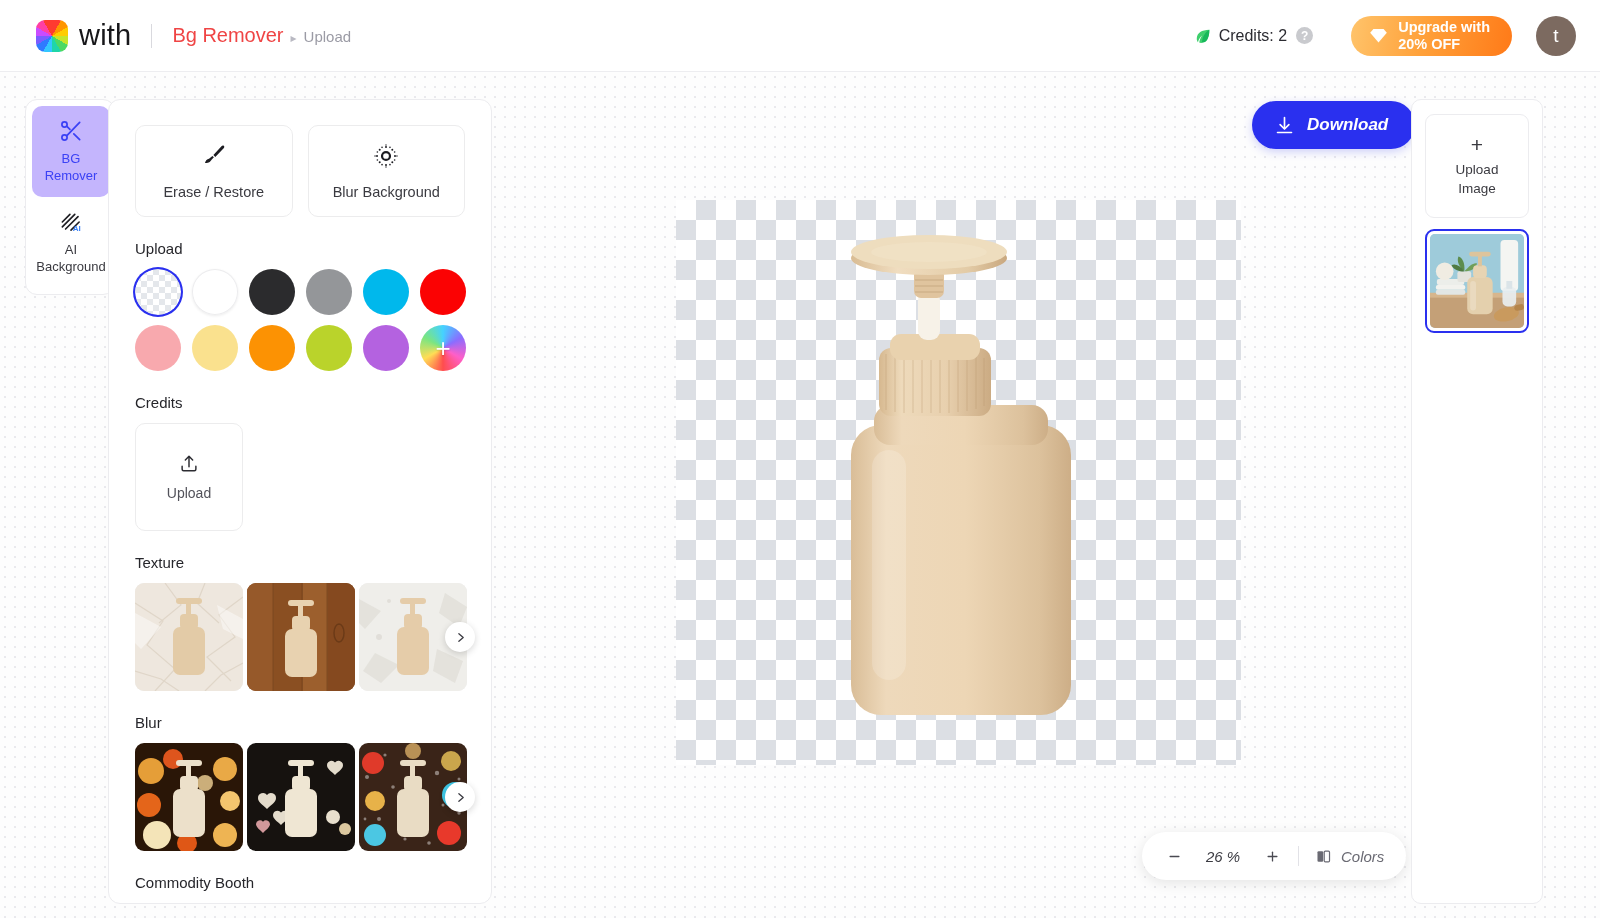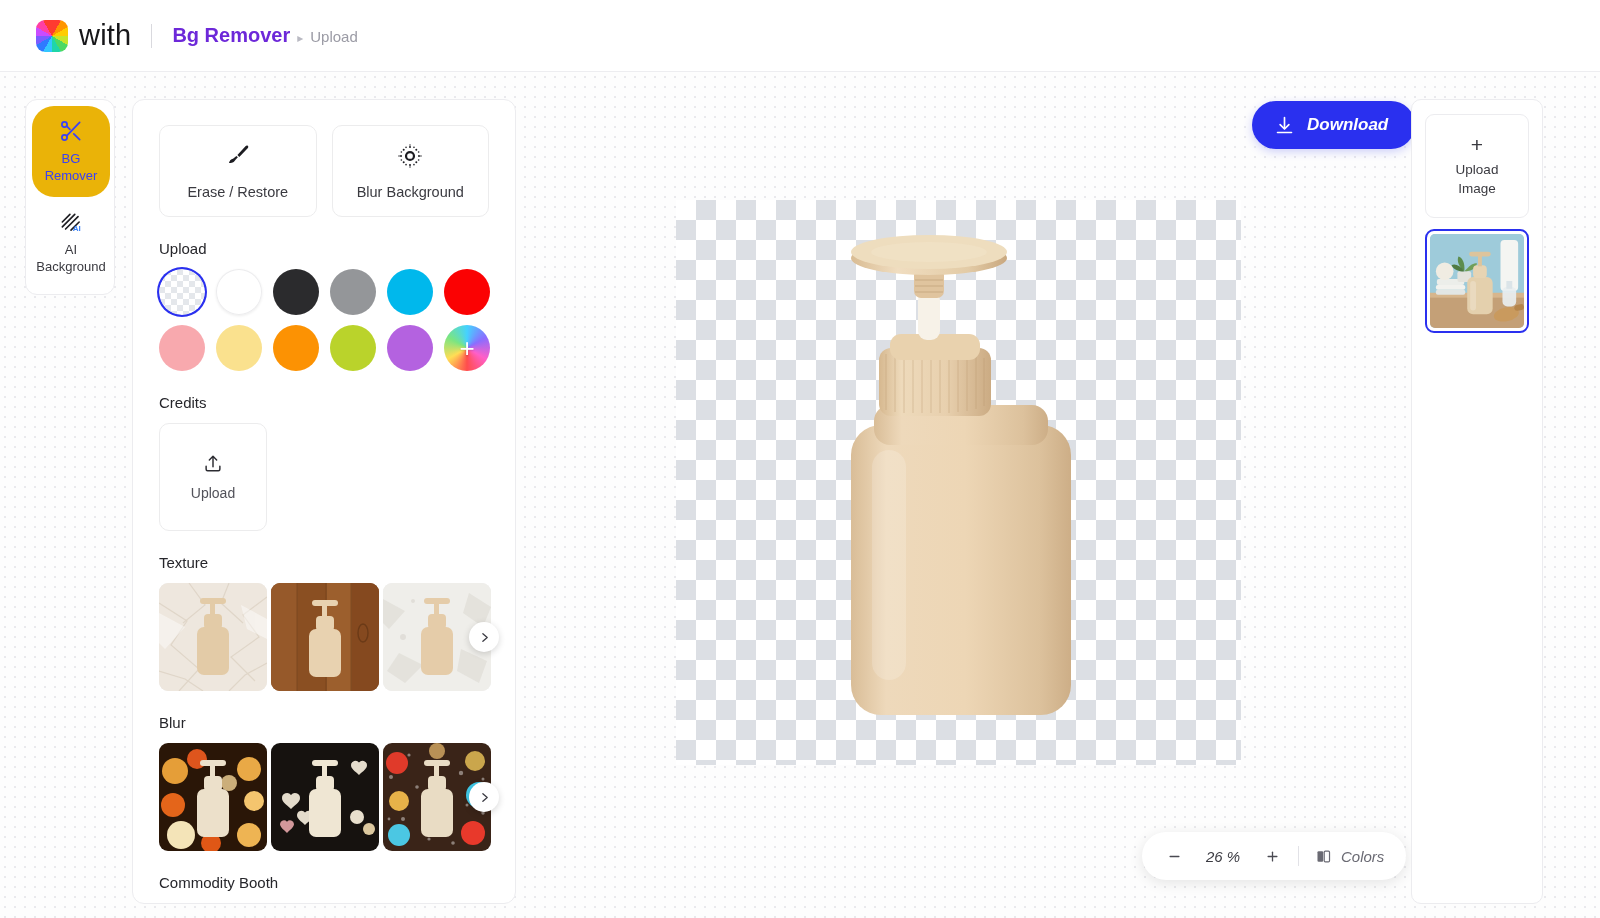--- a/index.html
+++ b/index.html
@@ -31,21 +31,21 @@
     flex: none;
   }
   .logo-text {
     font-size: 29px; letter-spacing: .2px; color: #17171a;
     margin-left: 11px; font-weight: 400;
   }
   .brand-div {
     width: 1px; height: 24px; background: #d9d9de; margin: 0 20px;
   }
   .crumbs { display: flex; align-items: baseline; }
-  .crumb-main { font-size: 20px; font-weight: 700; color: #6d28d9; }
+  .crumb-main { font-size: 20px; font-weight: 400; color: #ef4444; }
   .crumb-sep { color: #b9b9c2; font-size: 12px; margin: 0 7px; }
   .crumb-sub { font-size: 15px; color: #9b9ba5; }
 
   .top-right {
     margin-left: auto; margin-right: 24px;
     display: flex; align-items: center; gap: 0;
   }
   .credits { display: flex; align-items: center; gap: 7px; margin-right: 38px; }
   .leaf-icon { width: 18px; height: 18px; flex: none; }
   .credits-text { font-size: 16px; color: #2b2b31; }
@@ -82,29 +82,29 @@
   .tool-rail {
     position: absolute; left: 25px; top: 27px;
     width: 90px; padding: 6px;
     background: #fff; border: 1px solid #ececef; border-radius: 12px;
   }
   .tool-item {
     width: 78px; padding: 12px 4px 12px; border-radius: 10px;
     display: flex; flex-direction: column; align-items: center; gap: 7px;
     cursor: pointer;
   }
-  .tool-item.active { background: #eab308; border-radius: 22px; }
+  .tool-item.active { background: #c4b5fd; }
   .tool-item.active .tool-label { color: #3b41f5; }
   .tool-label {
     font-size: 13px; color: #3a3a40; text-align: center; line-height: 1.3;
   }
 
   
   .panel {
-    position: absolute; left: 132px; top: 27px;
+    position: absolute; left: 108px; top: 27px;
     width: 384px; height: 805px;
     background: #fff; border: 1px solid #ececef; border-radius: 12px;
     overflow: hidden;
   }
   .panel-inner {
     padding: 25px 26px 0 26px; height: 100%; overflow: hidden; position: relative;
   }
   .mode-row { display: flex; gap: 15px; }
   .mode-card {
     flex: 1; height: 92px; border: 1px solid #ececed; border-radius: 10px;
@@ -229,20 +229,42 @@
     <div class="logo-mark"></div>
     <div class="logo-text">with</div>
   </div>
   <div class="brand-div"></div>
   <div class="crumbs">
     <span class="crumb-main">Bg Remover</span>
     <span class="crumb-sep">▸</span>
     <span class="crumb-sub">Upload</span>
   </div>
 
+  <div class="top-right">
+    <div class="credits">
+      <svg class="leaf-icon" viewBox="0 0 20 20">
+        <path d="M17 3C8.5 3.2 3.6 6.5 3.1 12.2c-.2 2.2.5 3.8 1.3 4.8.6-2.7 2-5.4 4.6-7.6-1.7 2.4-2.8 5-3.2 7.9 1.3.6 3.2.6 4.9-.3C15 14.9 17.2 9.7 17 3z" fill="#3ecf6d"></path>
+        <path d="M17 3C12 6 9.4 10.6 8.8 16.9c1.2.3 2.6.1 3.9-.6C15 14.9 17.2 9.7 17 3z" fill="#17b85a"></path>
+      </svg>
+      <span class="credits-text">Credits: 2</span>
+      <span class="help-icon">?</span>
+    </div>
+
+    <button class="upgrade-btn">
+      <svg width="19" height="17" viewBox="0 0 20 18">
+        <path d="M4.6 2h10.8l3.4 4.1L10 16.4 1.2 6.1z" fill="#ffffff"></path>
+      </svg>
+      <span class="upgrade-label">
+        <span>Upgrade with</span><br>
+        <span>20% OFF</span>
+      </span>
+    </button>
+
+    <div class="avatar">t</div>
+  </div>
 </div>
 
 <div class="workspace">
 
   <div class="tool-rail">
     <div class="tool-item active">
       <svg width="26" height="26" viewBox="0 0 24 24" fill="none" stroke="#3b41f5" stroke-width="1.6" stroke-linecap="round">
         <circle cx="6" cy="6" r="2.4"></circle>
           <circle cx="6" cy="18" r="2.4"></circle>
         <line x1="20" y1="4" x2="8.2" y2="16.2"></line>

